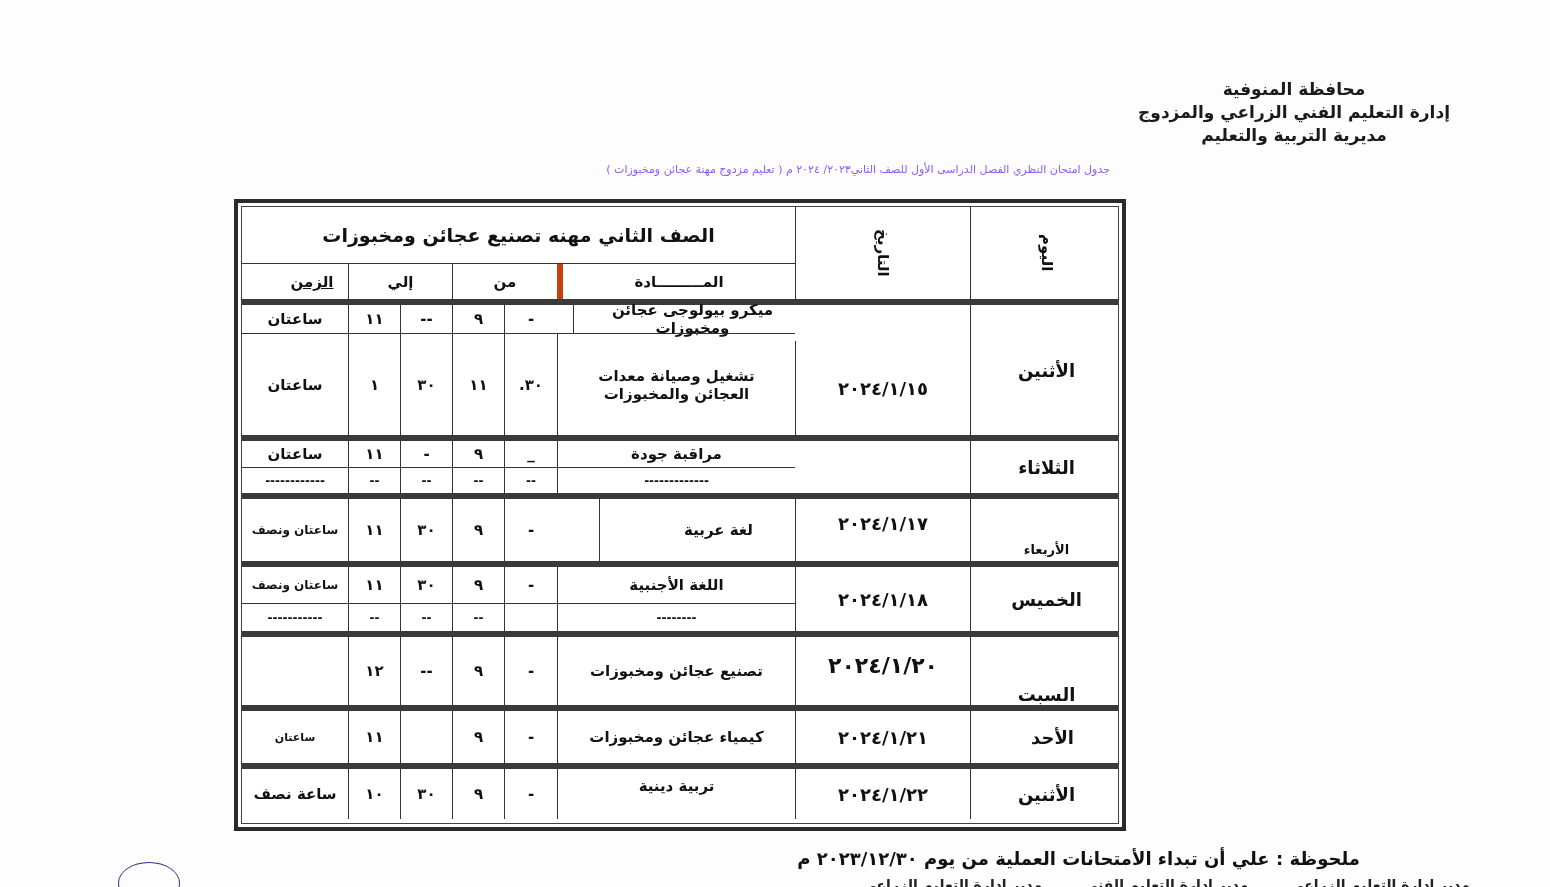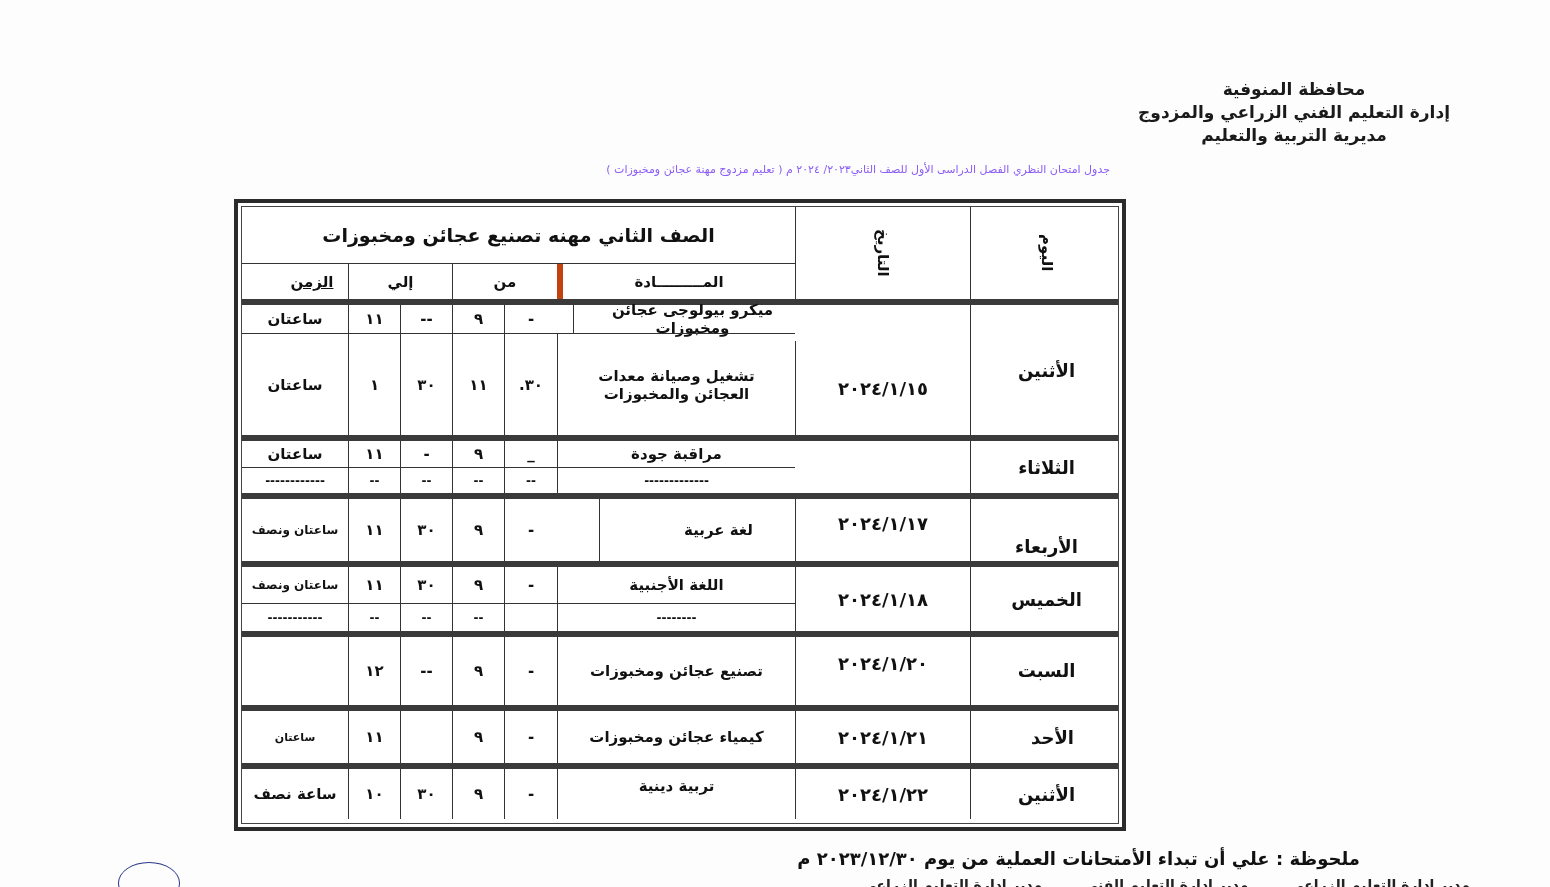--- a/index.html
+++ b/index.html
@@ -160,21 +160,21 @@
           </div>
         <div class="cell" style="left:0;width:106px;border-left:none;">
             <span class="ts">------------</span>
           </div>
       </div>
     </div>
     <div class="sep" style="top:286px;"></div>
 
     <div class="row" style="top:292px;height:62px;">
       <div class="cell" style="left:728px;width:152px;align-items:flex-end;padding-bottom:4px;">
-          <span class="t" style="font-size:18px;">الأربعاء</span>
+          <span class="t" style="font-size:13px;">الأربعاء</span>
         </div>
       <div class="cell" style="left:553px;width:175px;align-items:flex-start;padding-top:14px;">
           <span class="t" style="font-size:18px;">٢٠٢٤/١/١٧</span>
         </div>
       <div class="row" style="top:0;height:62px;width:553px;">
         <div class="cell" style="left:315px;width:238px;margin-left:42px;">
             <span class="t">لغة عربية</span>
           </div>
         <div class="cell" style="left:262px;width:53px;">
             <span class="t">-</span>
@@ -239,25 +239,25 @@
             <span class="ts">--</span>
           </div>
         <div class="cell" style="left:0;width:106px;border-left:none;">
             <span class="ts">-----------</span>
           </div>
       </div>
     </div>
     <div class="sep" style="top:424px;"></div>
 
     <div class="row" style="top:430px;height:68px;">
-      <div class="cell" style="left:728px;width:152px;align-items:flex-end;padding-bottom:24px;">
+      <div class="cell" style="left:728px;width:152px;align-items:flex-end;padding-bottom:0;">
           <span class="t" style="font-size:18px;">السبت</span>
         </div>
       <div class="cell" style="left:553px;width:175px;align-items:flex-start;padding-top:16px;">
-          <span class="t" style="font-size:18px;">٢٠٢٤/١/٢٠</span>
+          <span class="t" style="font-size:22px;">٢٠٢٤/١/٢٠</span>
         </div>
       <div class="row" style="top:0;height:68px;width:553px;">
         <div class="cell" style="left:315px;width:238px;">
             <span class="t">تصنيع عجائن ومخبوزات</span>
           </div>
         <div class="cell" style="left:262px;width:53px;">
             <span class="t">-</span>
           </div>
         <div class="cell" style="left:210px;width:52px;">
             <span class="t">٩</span>

